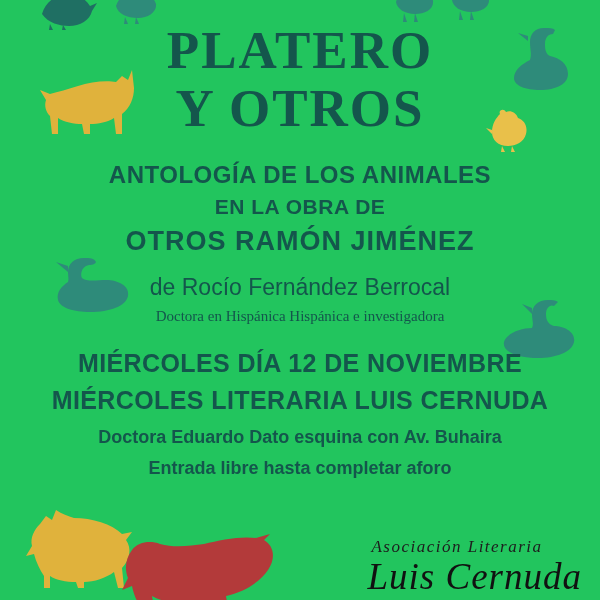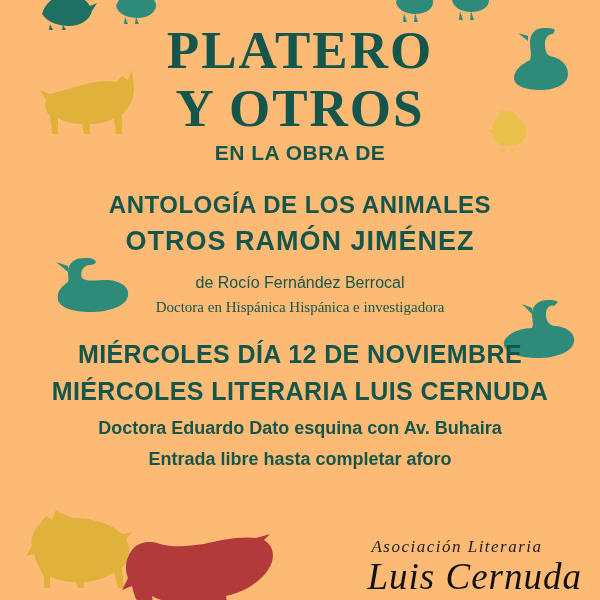--- a/index.html
+++ b/index.html
@@ -10,21 +10,21 @@
     width: 600px;
     height: 600px;
     overflow: hidden;
     background: #f7f2e8;
     font-family: "Liberation Sans", sans-serif;
   }
   #poster {
     position: relative;
     width: 600px;
     height: 600px;
-    background: #fdba74;
+    background: #22c55e;
     overflow: hidden;
   }
 
   
   .animal {
     position: absolute;
     pointer-events: none;
   }
   .animal svg { display: block; }
 
@@ -58,21 +58,21 @@
     letter-spacing: 0.5px;
     line-height: 1.22;
   }
   .sub-1 { font-size: 24px; margin-top: 24px; }
   .sub-2 { font-size: 21px; margin-top: 4px; }
   .sub-3 { font-size: 27px; margin-top: 6px; letter-spacing: 1px; }
 
   .author {
     font-family: "Liberation Sans", sans-serif;
     color: #14564c;
-    font-size: 16px;
+    font-size: 23px;
     margin-top: 16px;
     font-weight: normal;
   }
   .author-role {
     font-family: "Liberation Serif", serif;
     color: #14564c;
     font-size: 15px;
     margin-top: 7px;
   }
 
@@ -204,22 +204,22 @@
     <svg width="170" height="74" viewBox="0 0 170 74">
       <path fill="#b33a3a" d="M40 10 C30 6 18 8 12 16 C6 24 4 34 8 44 L2 56 L12 52 C14 62 18 70 22 74 L34 74 L32 62 C46 70 70 72 92 70 L96 74 L108 74 L106 62 C124 58 140 48 148 36 C156 24 154 12 144 6 L150 0 L136 4 C120 2 100 6 84 10 C70 12 54 14 40 10 Z"></path>
     </svg>
   </div>
 
   <div class="content">
 
     <div class="title-main title-line1">PLATERO</div>
     <div class="title-main title-line2">Y OTROS</div>
 
+    <div class="subtitle sub-1">ANTOLOGÍA DE LOS ANIMALES</div>
     <div class="subtitle sub-2">EN LA OBRA DE</div>
-    <div class="subtitle sub-1">ANTOLOGÍA DE LOS ANIMALES</div>
     <div class="subtitle sub-3">OTROS RAMÓN JIMÉNEZ</div>
 
     <div class="author">de Rocío Fernández Berrocal</div>
     <div class="author-role">Doctora en Hispánica Hispánica e investigadora</div>
 
     <div class="event ev-date">MIÉRCOLES DÍA 12 DE NOVIEMBRE</div>
     <div class="event ev-place">MIÉRCOLES LITERARIA LUIS CERNUDA</div>
 
     <div class="addr">Doctora Eduardo Dato esquina con Av. Buhaira</div>
     <div class="entry">Entrada libre hasta completar aforo</div>

